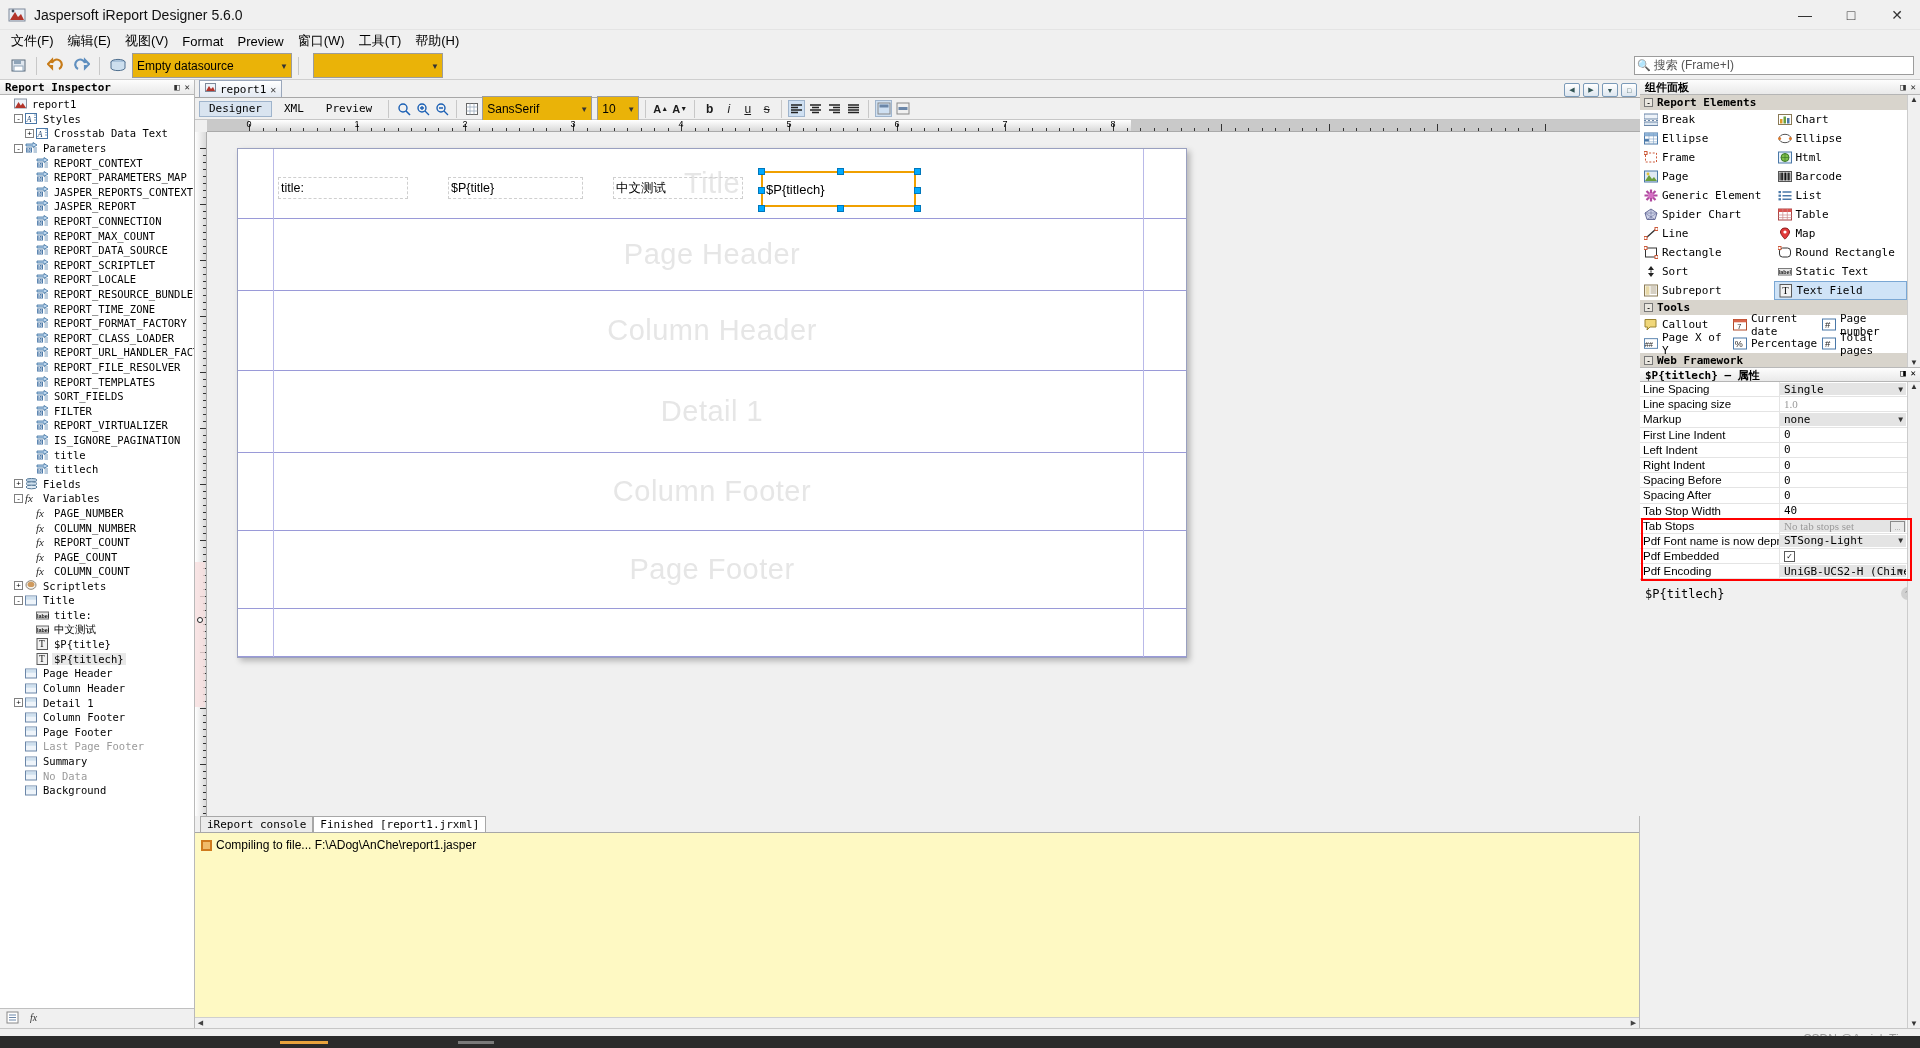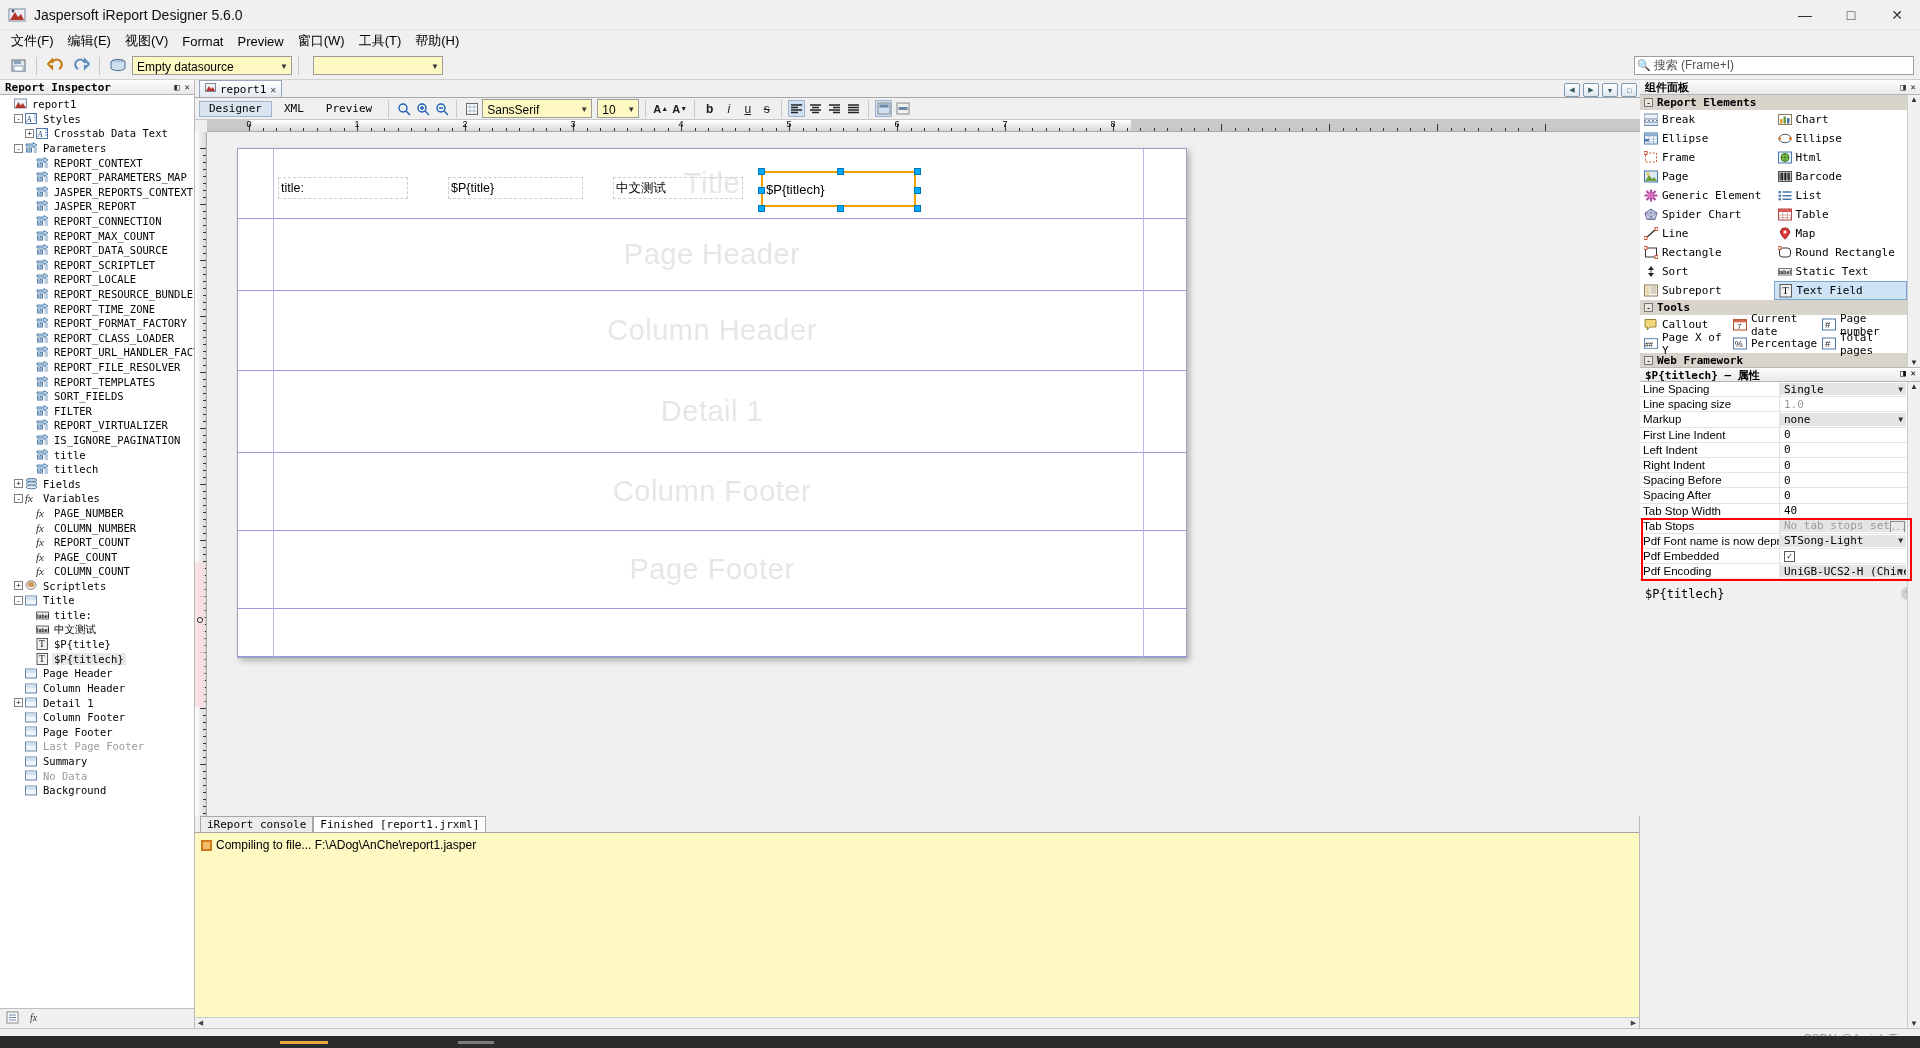--- a/index.html
+++ b/index.html
@@ -39,22 +39,22 @@
   #toolbar {
     height:28px; display:flex; align-items:center;
     background:#f0f0f0; border-bottom:1px solid #cfcfcf;
     padding-left:6px; gap:2px;
   }
   .tb-btn {
     width:24px;height:24px;display:flex;align-items:center;justify-content:center;
   }
   .tb-sep { width:1px;height:18px;background:#c8c8c8;margin:0 4px; }
   .combo {
-    height:19px; border:1px solid #9c9c9c; background:#fef9c3;
-    display:flex; align-items:flex-end; padding-left:4px;
+    height:25px; border:1px solid #9c9c9c; background:#eab308;
+    display:flex; align-items:center; padding-left:4px;
     font-size:12px; position:relative;
   }
   .combo .arrow {
     position:absolute; right:3px; top:50%; transform:translateY(-50%);
     font-size:8px; color:#333;
   }
   #ds-combo { width:160px; }
   #blank-combo { width:130px; margin-left:8px; }
   #search-box {
     margin-left:auto; margin-right:6px; width:280px; height:19px;
@@ -256,21 +256,21 @@
     font-size:11.5px; color:#000; overflow:hidden; white-space:nowrap;
     border-right:1px solid #e4e4e4;
   }
   .pval {
     flex:1; display:flex; align-items:center; padding-left:4px;
     font-family:"DejaVu Sans Mono","Liberation Mono",monospace;
     font-size:11px; position:relative; overflow:hidden; white-space:nowrap;
   }
   .pval.editable { background:#e4e4e4; margin:1px 14px 1px 0; }
   .pval .dd { position:absolute; right:3px; font-size:8px; color:#333;}
-  .pval.grey { color:#9a9a9a; }
+  .pval.grey { color:#9a9a9a;font-family:Liberation Serif, serif; }
   .chk { width:11px;height:11px;border:1px solid #5a5a5a;background:#fff;
          display:flex;align-items:center;justify-content:center;font-size:9px;color:#111;}
   #redbox {
     position:absolute; border:2px solid #ff0000; pointer-events:none;
   }
   #prop-scroll { position:absolute; right:0; top:14px; bottom:0; width:13px;
       background:#f0f0f0; border-left:1px solid #ccc;
       display:flex; flex-direction:column; align-items:center; justify-content:space-between;}
   #prop-scroll .ar { font-size:8px; color:#333;}
   #prop-foot {

